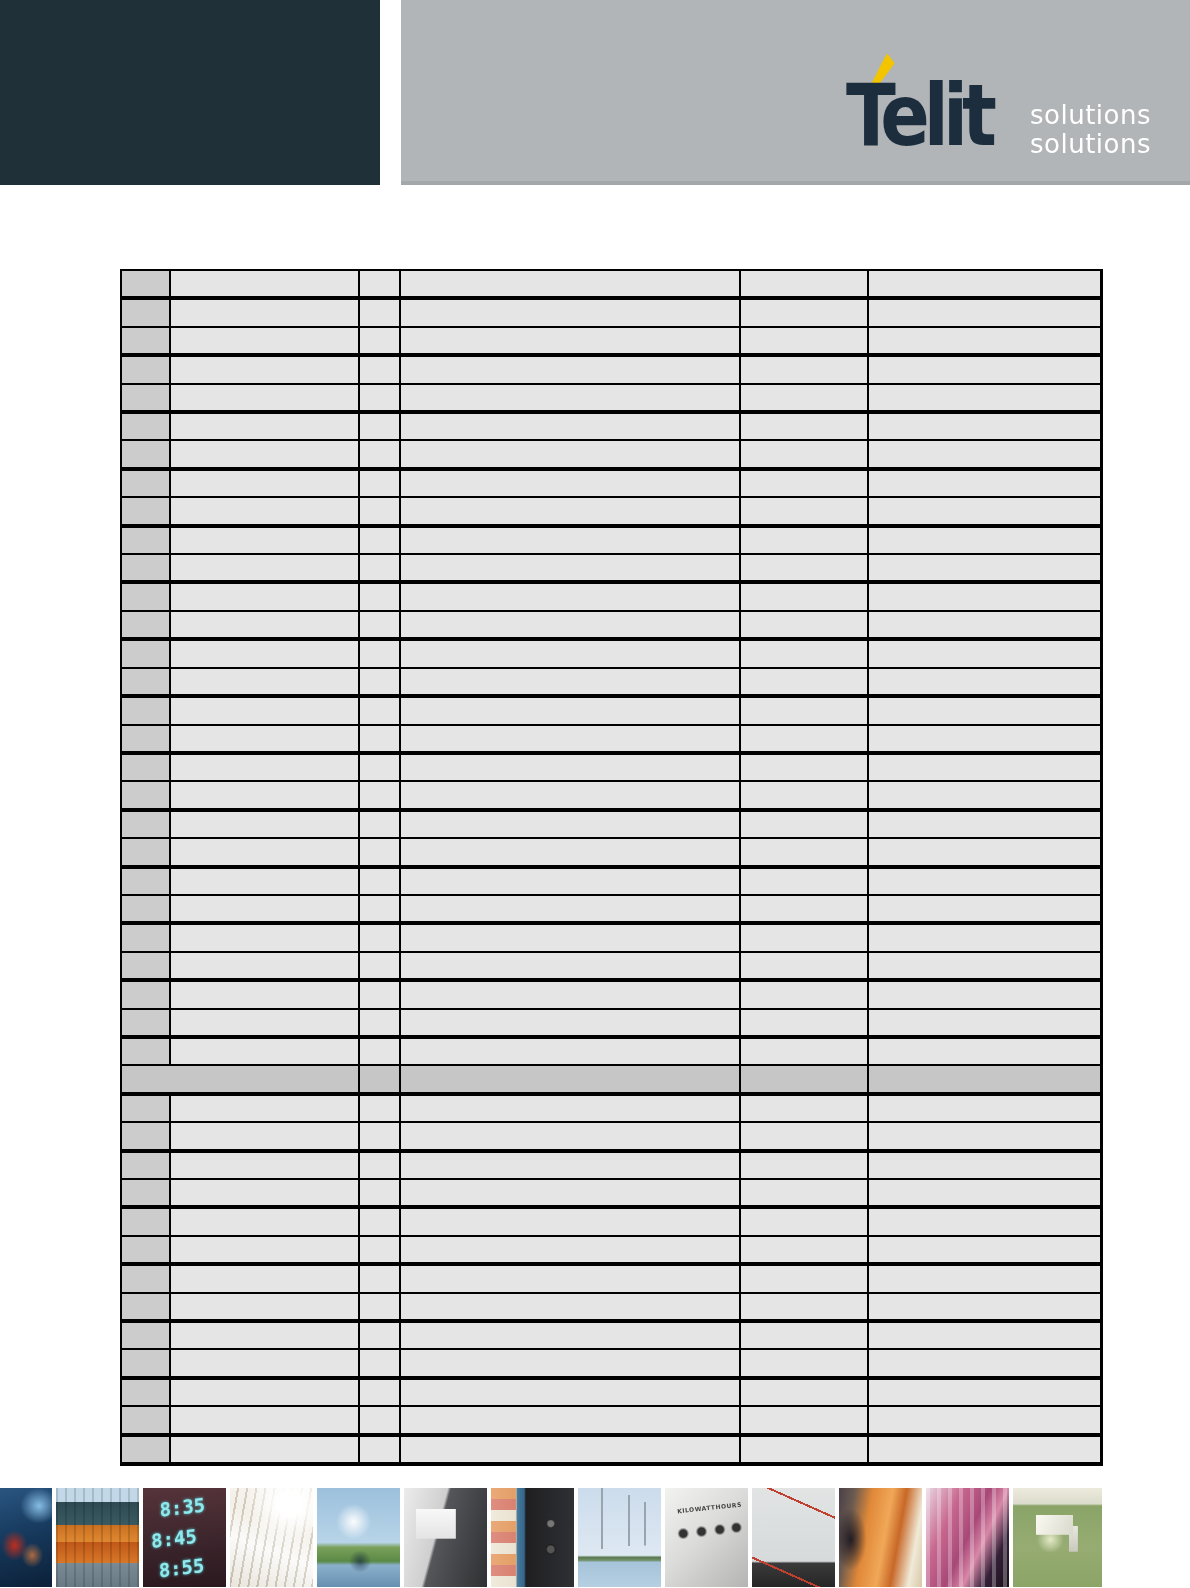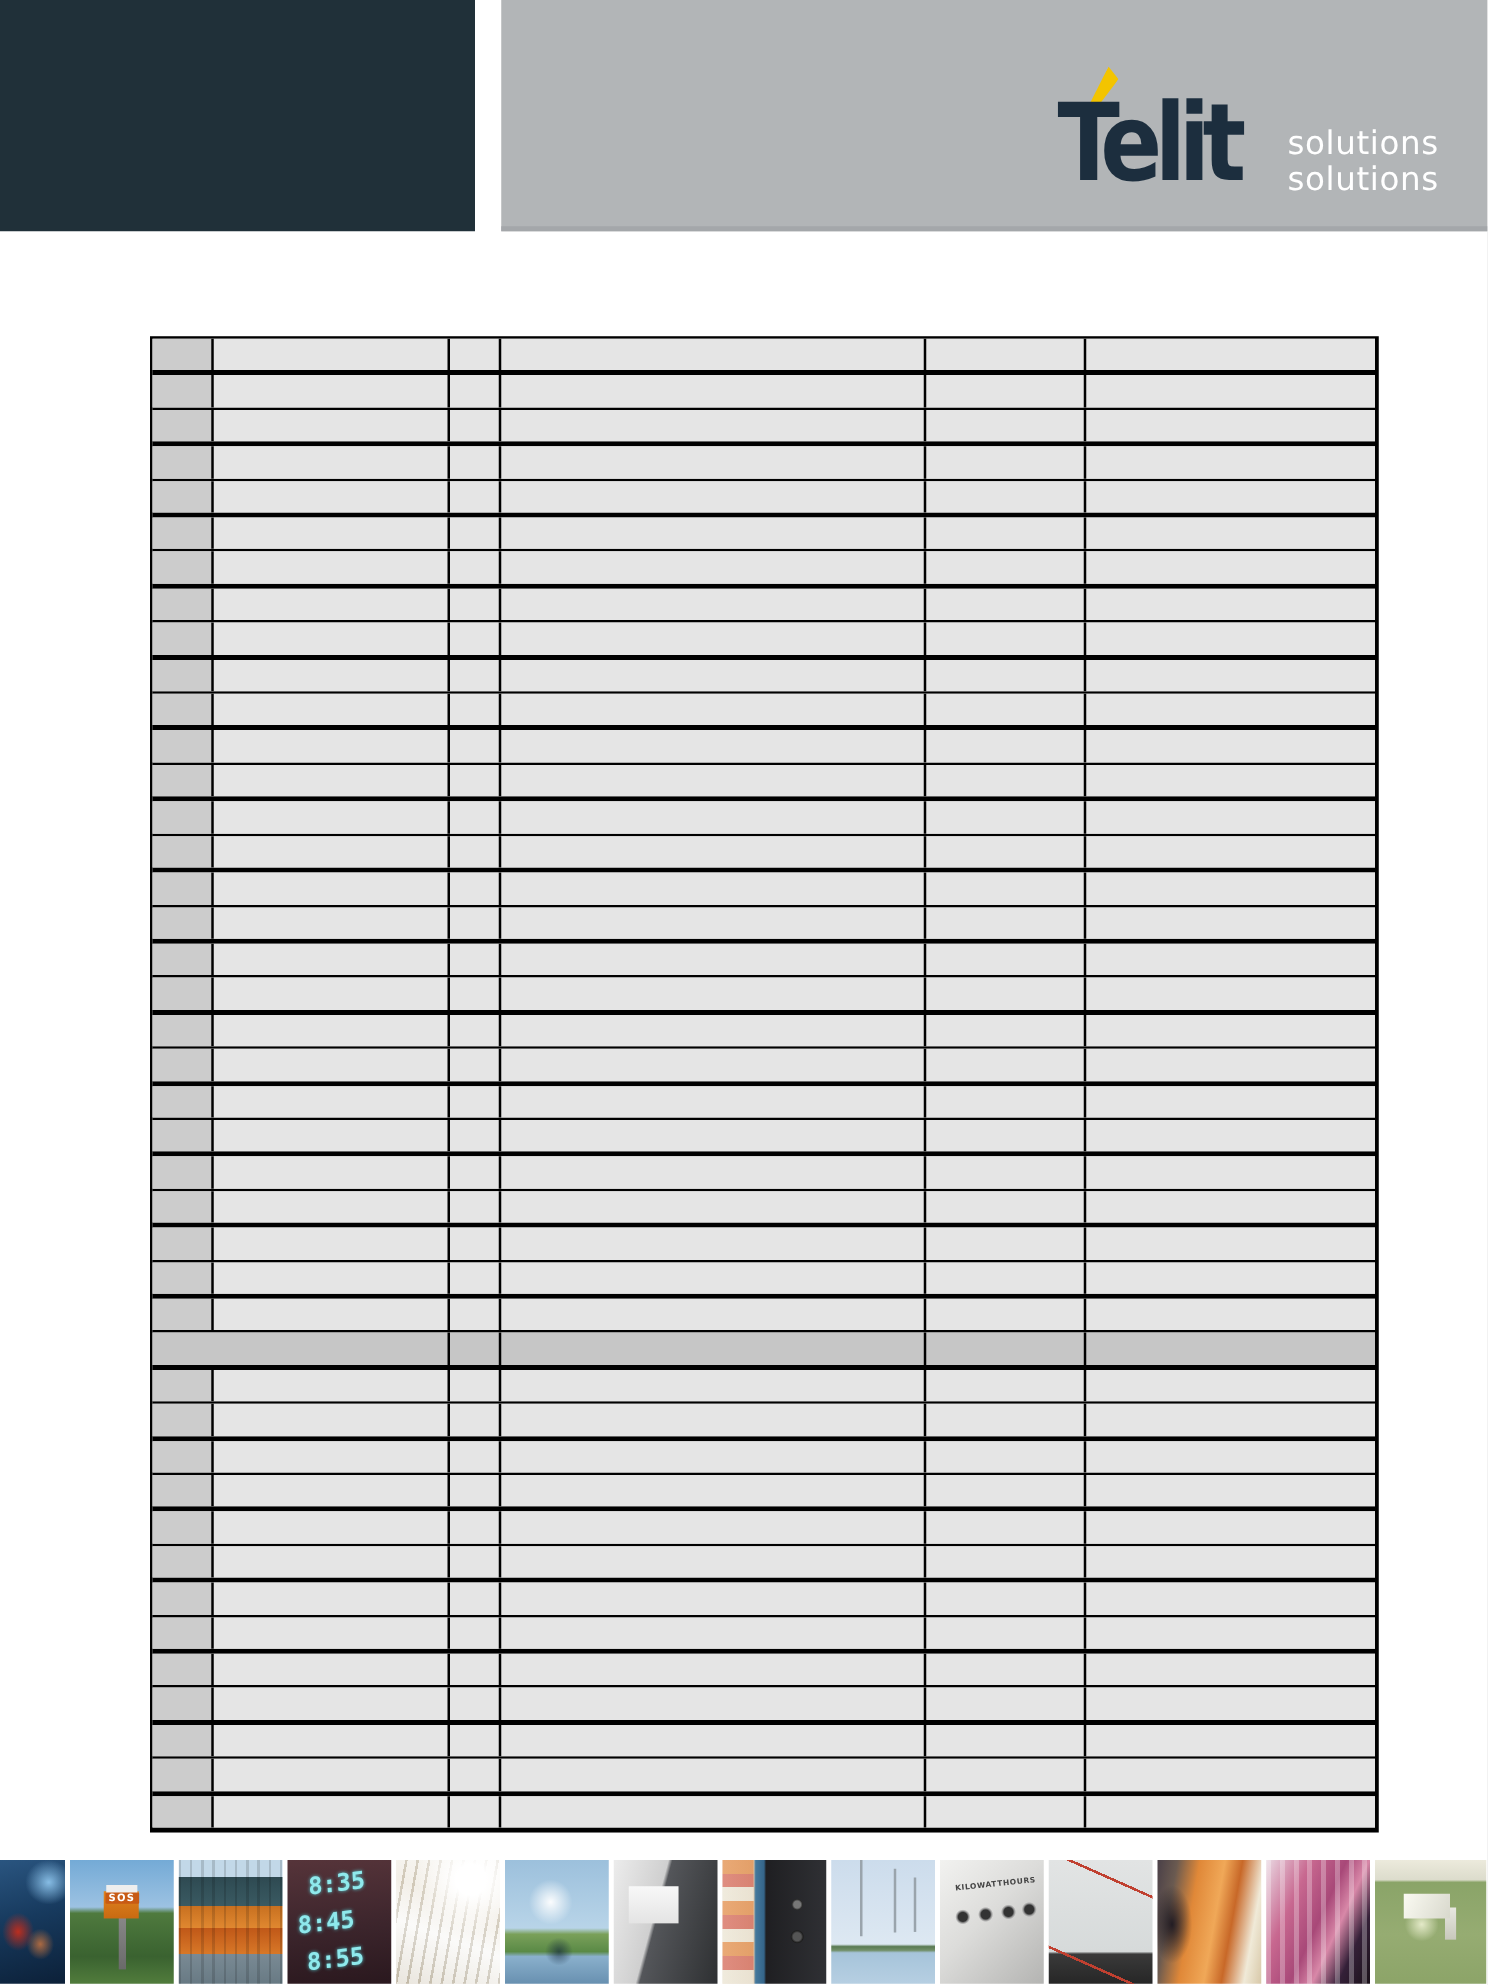--- a/index.html
+++ b/index.html
@@ -459,23 +459,20 @@
       <div class="tcell c2"></div>
       <div class="tcell c3"></div>
       <div class="tcell c4"></div>
       <div class="tcell c5"></div>
       <div class="tcell c6"></div>
     </div>
   </div>
 
 <div class="strip">
     <div class="tile p-night-traffic first"></div>
-    <div class="tile p-sos-roadside-phone">
-      <span class="lbl lbl-sos">SOS</span>
-    </div>
     <div class="tile p-cargo-containers"></div>
     <div class="tile p-departure-board">
       <div class="digits">
         <div>8:35</div>
         <div>8:45</div>
         <div>8:55</div>
       </div>
     </div>
     <div class="tile p-laptop-and-coffee"></div>
     <div class="tile p-cyclist"></div>

